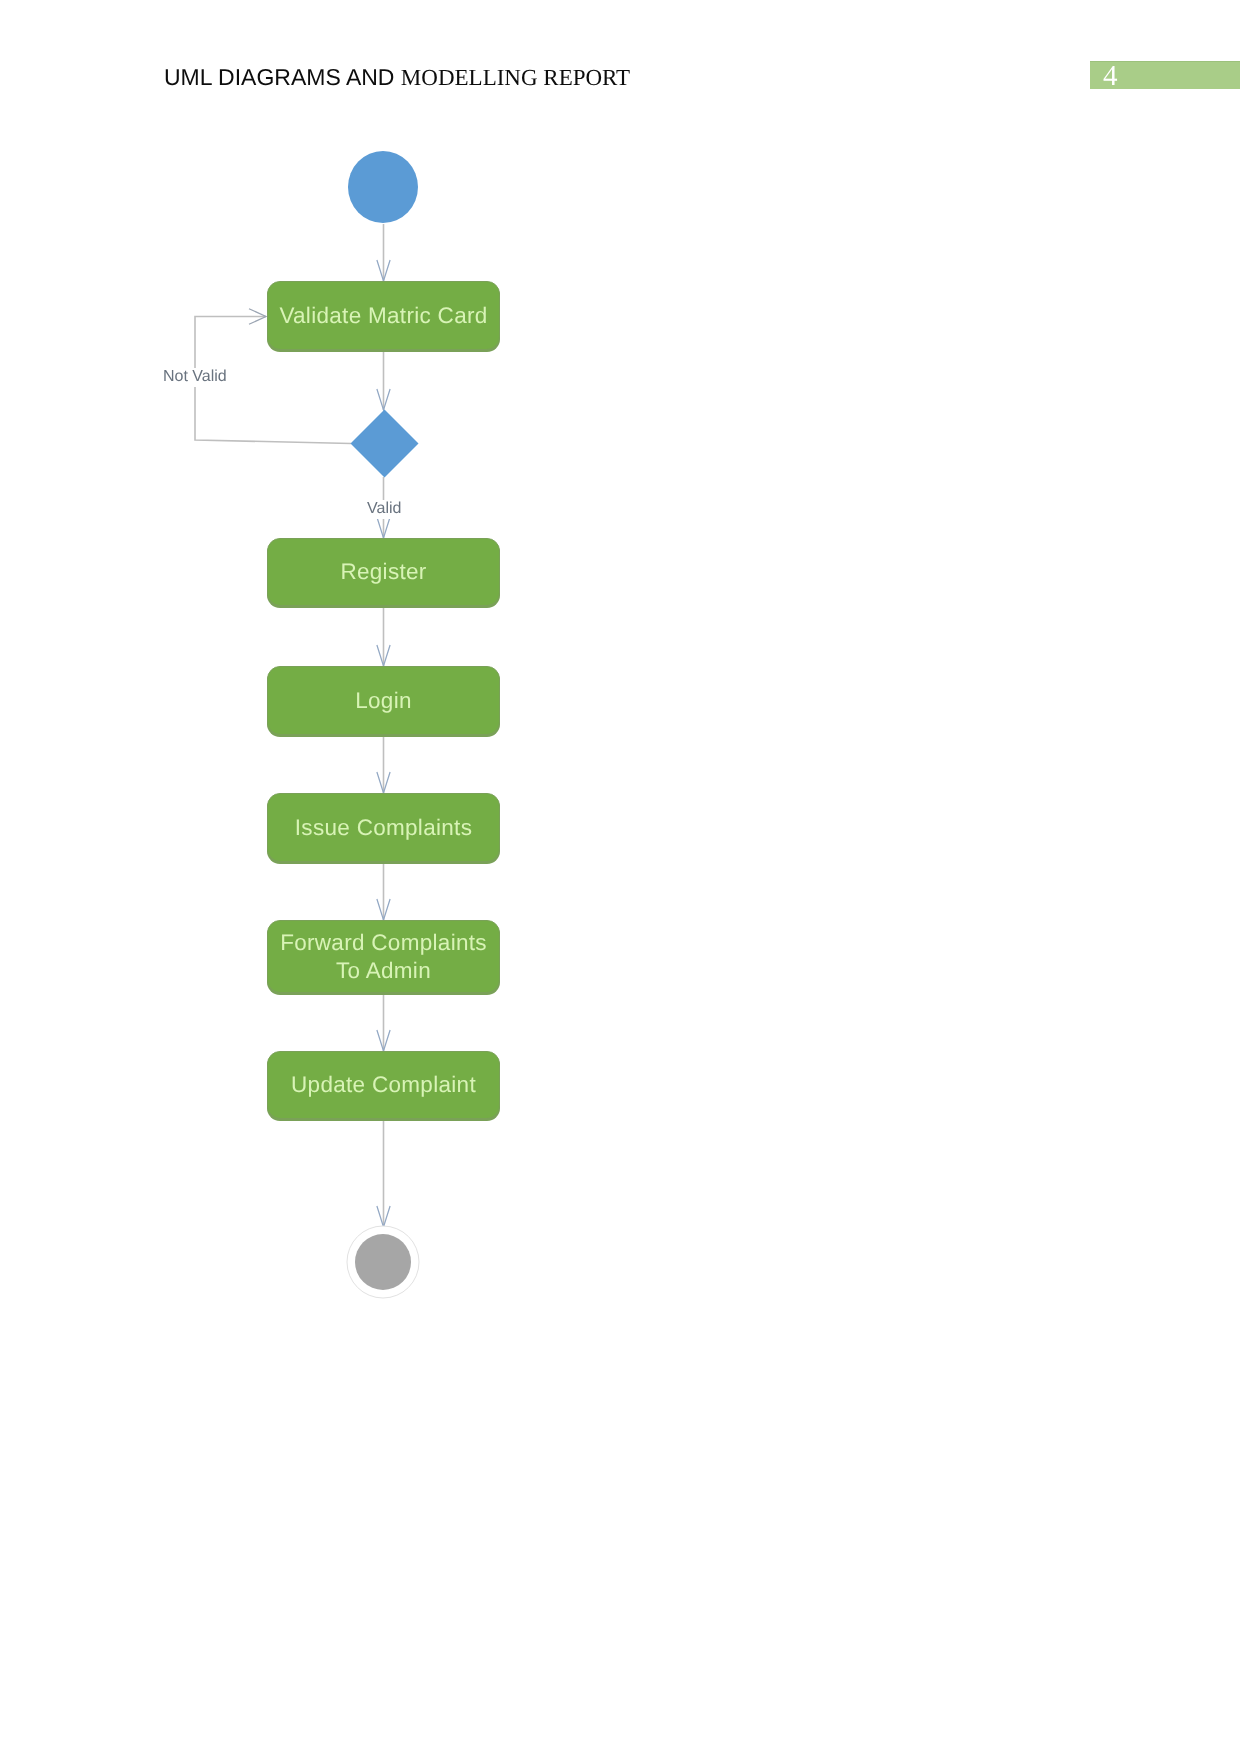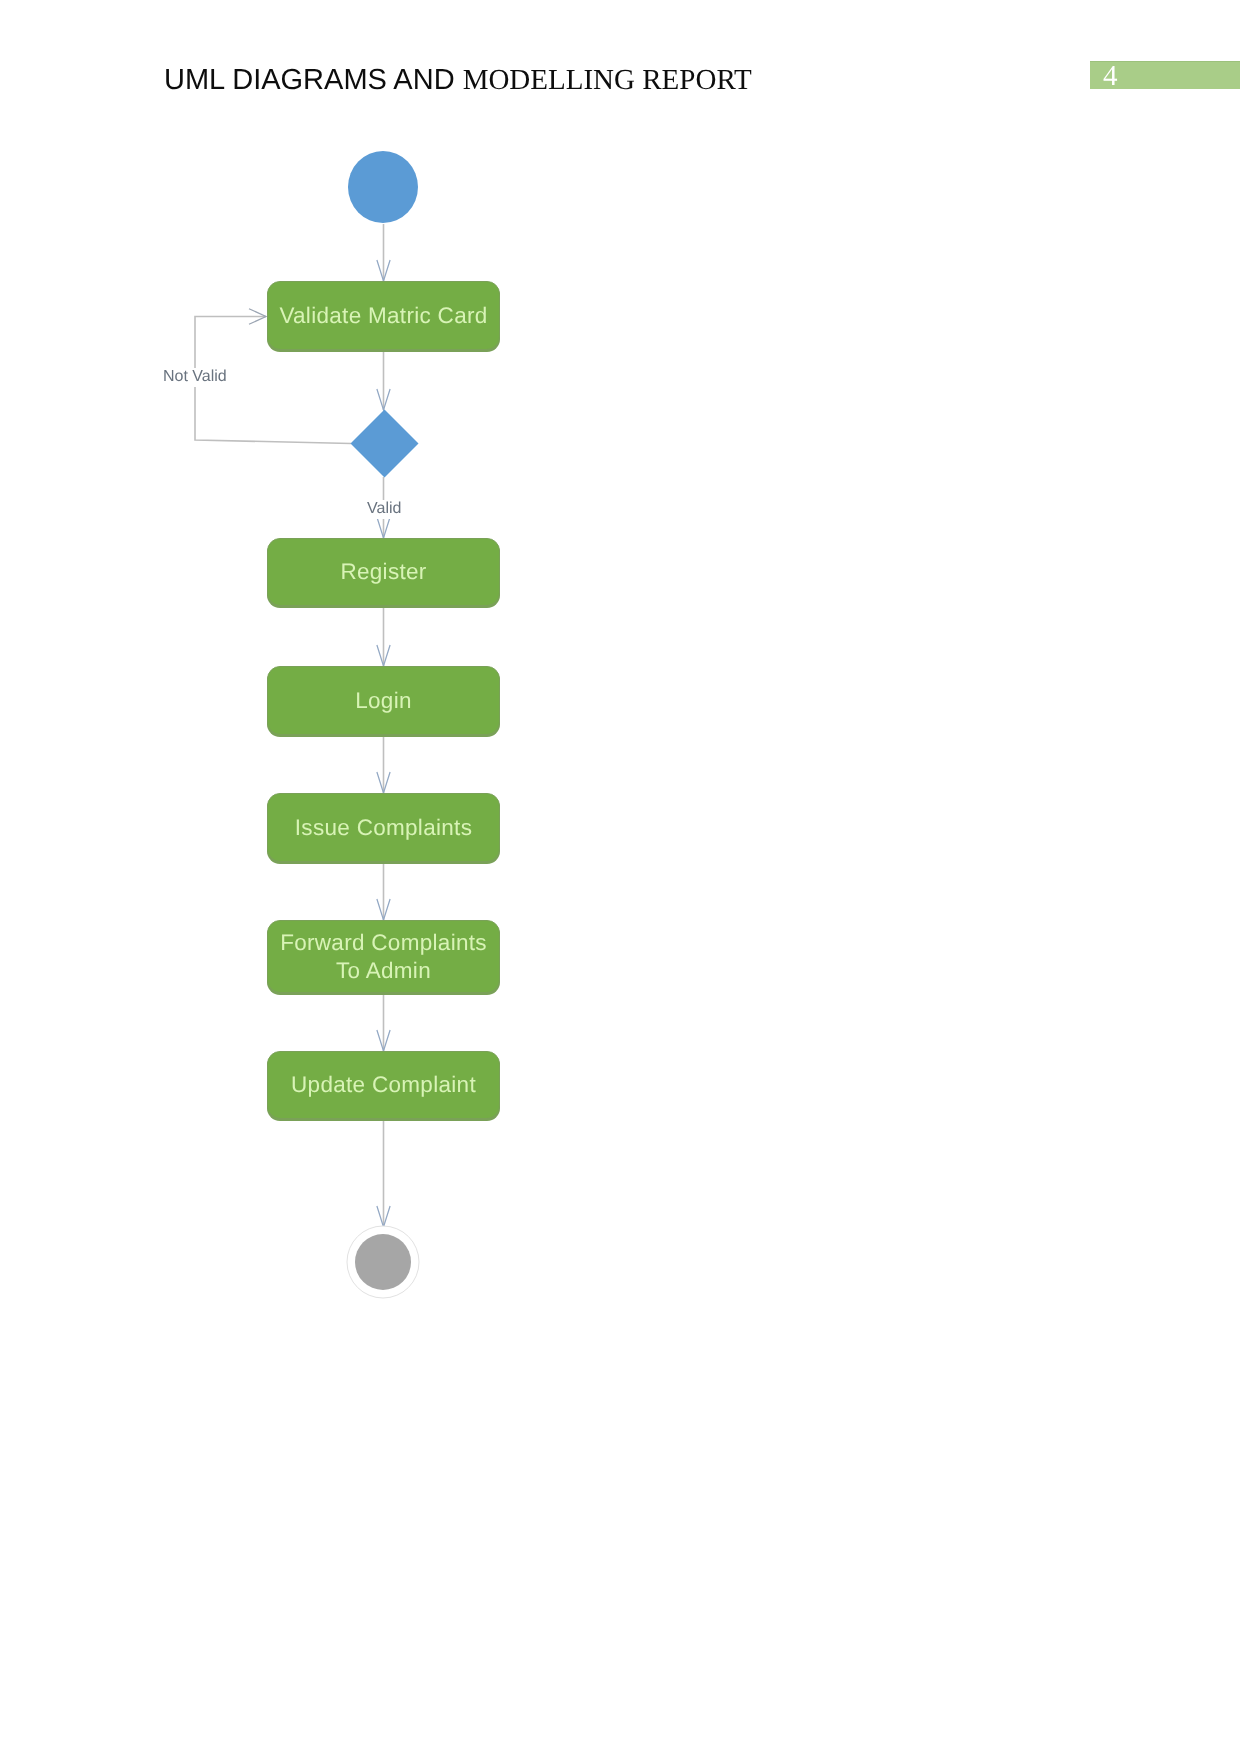--- a/index.html
+++ b/index.html
@@ -1,20 +1,20 @@
 <!DOCTYPE html>
 <html><head>
 <meta charset="utf-8">
 <title>UML Diagrams and Modelling Report</title>
 <style>
   html,body{margin:0;padding:0;}
   body{width:1241px;height:1754px;background:#ffffff;position:relative;overflow:hidden;
        font-family:"Liberation Sans",sans-serif;-webkit-font-smoothing:antialiased;text-rendering:geometricPrecision;}
   .page{position:absolute;left:0;top:0;width:1241px;height:1754px;}
-  .hdr-title{position:absolute;left:164px;top:64px;font-size:29px;color:#0d0d0d;white-space:nowrap;}
+  .hdr-title{position:absolute;left:164px;top:64px;font-size:23px;color:#0d0d0d;white-space:nowrap;}
   .hdr-title .serif{font-family:"Liberation Serif",serif;}
   .hdr-title .sans{font-family:"Liberation Sans",sans-serif;}
   .page-badge{position:absolute;left:1090px;top:61px;width:150px;height:27px;background:#a9cd88;border-top:1px solid #9cc17c;}
   .page-badge span{position:absolute;left:13px;top:-2px;font-family:"Liberation Serif",serif;font-size:29px;color:#ffffff;}
   svg.diagram{position:absolute;left:0;top:0;width:1241px;height:1754px;}
   .node-label{font-family:"Liberation Sans",sans-serif;font-size:22.5px;letter-spacing:0.3px;fill:#d8f3b6;}
   .edge-label{font-family:"Liberation Sans",sans-serif;font-size:16px;fill:#69737f;}
 </style>
 </head>
 <body>

